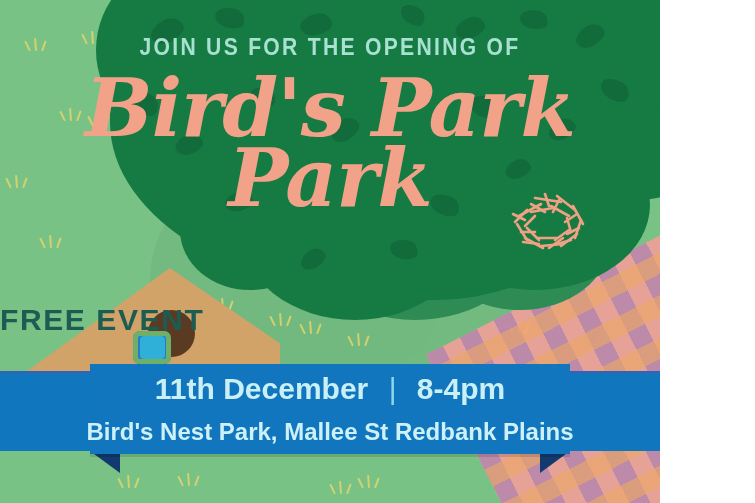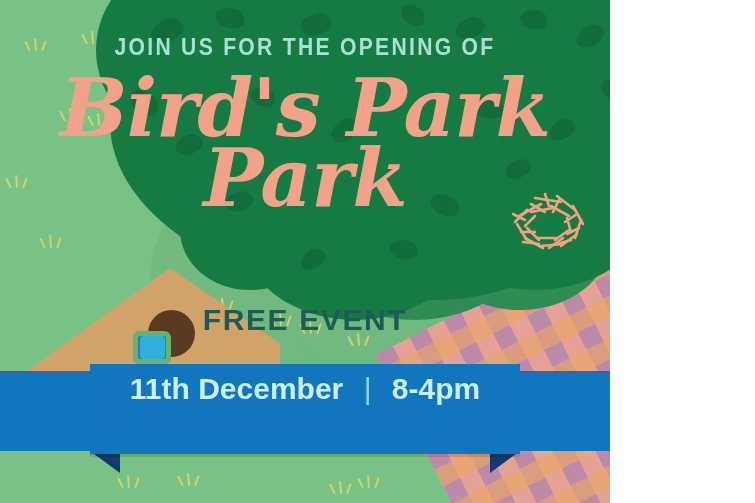--- a/index.html
+++ b/index.html
@@ -1,20 +1,20 @@
 <!DOCTYPE html>
 <html><head>
 <meta charset="utf-8">
 <style>
   html,body{margin:0;padding:0;background:#ffffff;}
   body{font-family:"Liberation Sans",sans-serif;}
 
   #poster{
     position:relative;
-    width:610px;height:503px;
+    width:660px;height:503px;
     overflow:hidden;
     background:#79c286;
   }
 
   
   .bg-base{position:absolute;inset:0;background:#79c286;}
 
   
   .shade{position:absolute;background:#72b87f;opacity:.85;}
   .shade.s1{left:150px;top:165px;width:260px;height:215px;
@@ -81,21 +81,21 @@
     transform:scaleX(.88);
   }
   .title{
     position:absolute;left:0;right:0;top:72px;text-align:center;
     color:#f2a289;font-size:80px;line-height:.92;
     font-family:"DejaVu Serif",serif;font-style:italic;font-weight:bold;
     letter-spacing:-1px;
   }
   .title .ln2{display:block;margin-top:-4px;}
   .free{
-    position:absolute;left:0;right:0;top:303px;text-align:center;
+    position:absolute;left:0;right:0;top:303px;
     color:#1d5c52;font-size:30px;font-weight:bold;letter-spacing:1.6px;
     font-family:"Liberation Sans",sans-serif;
   }
 
   
   .ribbon-back{position:absolute;left:0;right:0;top:373px;height:78px;background:#1077be;}
   .ribbon-back-line{position:absolute;left:0;right:0;top:371px;height:3px;background:#3d5fb0;}
   .fold{position:absolute;width:30px;height:22px;background:#123a6e;}
   .fold.left{left:90px;top:451px;clip-path:polygon(0 0,100% 0,100% 100%);}
   .fold.right{right:90px;top:451px;clip-path:polygon(0 0,100% 0,0 100%);}
@@ -335,14 +335,15 @@
   <div class="ribbon-back-line"></div>
   <div class="ribbon-back"></div>
   <div class="fold left"></div>
   <div class="fold right"></div>
   <div class="ribbon"></div>
   <div class="ribbon-date">
     <span>11th December</span>
     <span class="sep">|</span>
     <span>8-4pm</span>
   </div>
+  <div class="ribbon-addr">Bird's Nest Park, Mallee St Redbank Plains</div>
 
 </div>
 
 </body></html>

